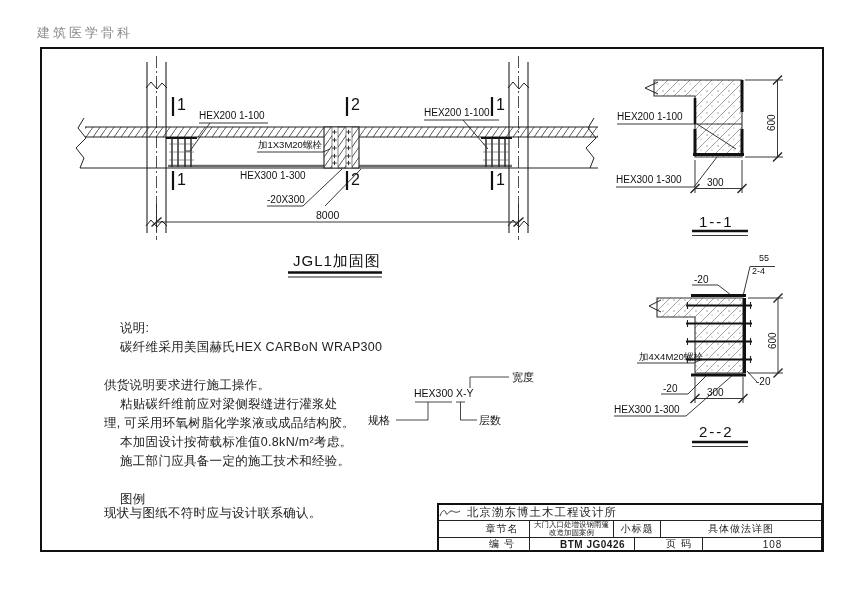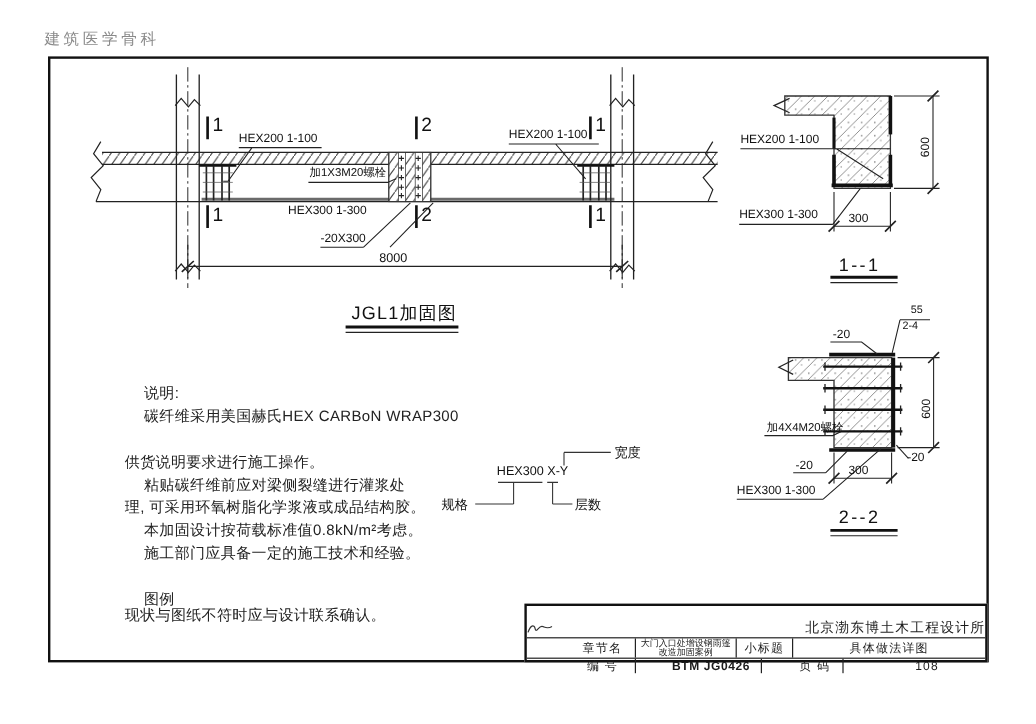--- a/index.html
+++ b/index.html
@@ -14,22 +14,22 @@
   .rot{transform:rotate(-90deg);transform-origin:0 0;}
   .ptitle{position:absolute;font-size:15px;letter-spacing:1px;color:#111;white-space:nowrap;}
   .stitle{position:absolute;font-size:15px;letter-spacing:2px;color:#111;white-space:nowrap;}
   .note{position:absolute;font-size:12.5px;color:#222;white-space:nowrap;letter-spacing:0.3px;}
   .leg{position:absolute;font-size:11px;color:#111;white-space:nowrap;}
   
   .tblock{position:absolute;left:437px;top:503px;width:386px;height:49px;border:2px solid #111;
           box-sizing:border-box;background:#fff;}
   .tblock *{box-sizing:border-box;}
   .trow{display:flex;width:100%;}
-  .r1{height:16px;border-bottom:1px solid #222;align-items:center;justify-content:space-between;gap:6px;
-      font-size:11.5px;letter-spacing:1px;margin-top:11px;}
+  .r1{height:16px;border-bottom:1px solid #222;align-items:center;justify-content:flex-start;gap:6px;
+      font-size:11.5px;letter-spacing:1px;}
   .r2{height:17px;border-bottom:1px solid #222;}
   .r3{height:12px;gap:21px;}
   .cell{display:flex;align-items:center;justify-content:center;height:100%;}
   .b-r{border-right:1px solid #222;}
   .c1{width:55px;font-size:10px;letter-spacing:1px;margin-left:36px;}
   .c2{width:84px;}
   .c3{width:47px;font-size:10px;letter-spacing:1px;}
   .c4{flex:1;font-size:10px;letter-spacing:1px;}
   .chap{display:flex;flex-direction:column;align-items:center;justify-content:center;
         font-size:7.5px;line-height:8px;letter-spacing:0;}

